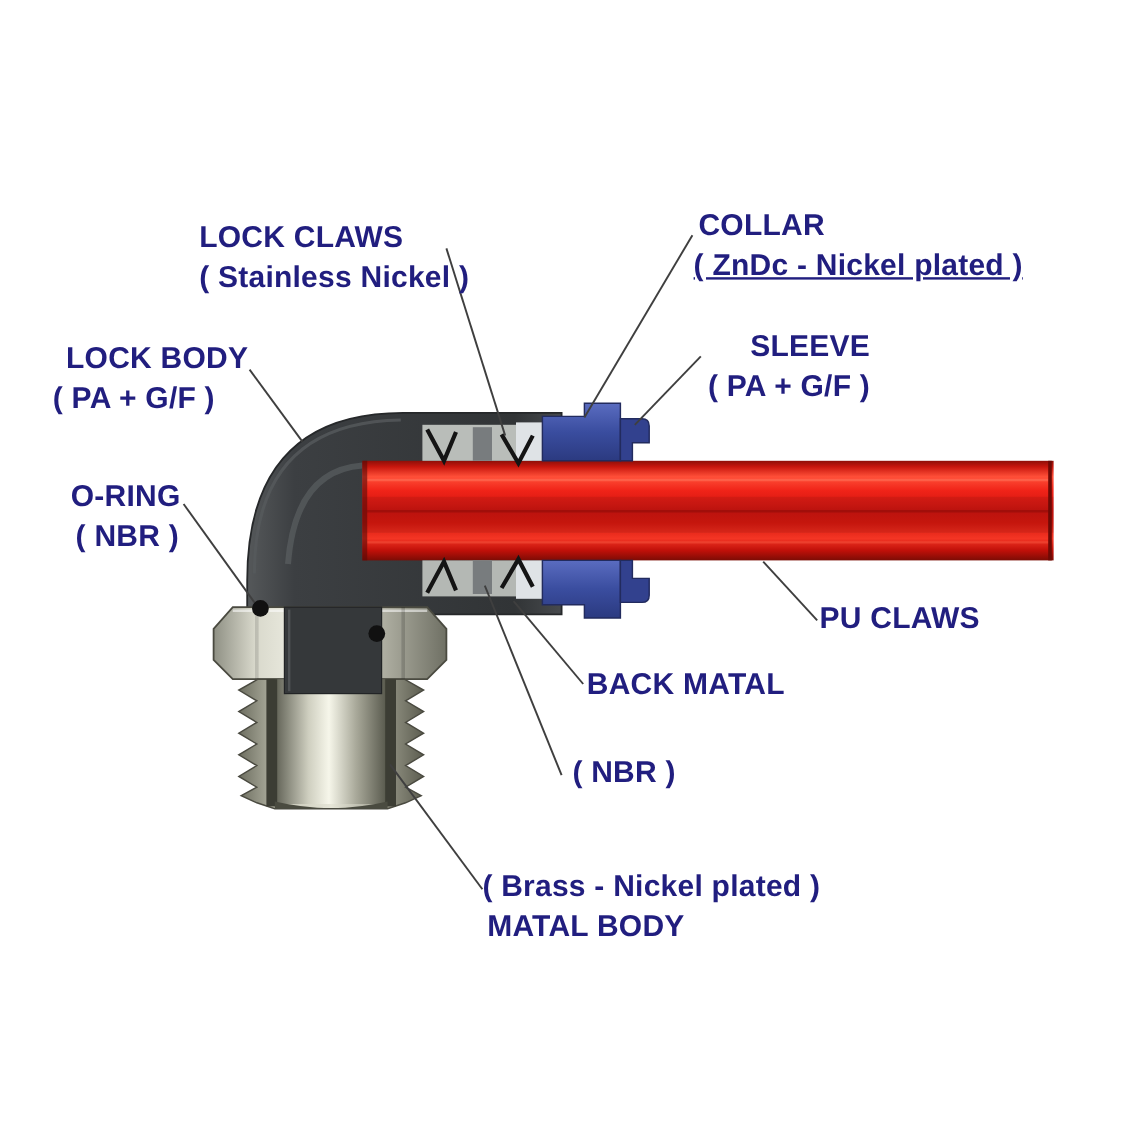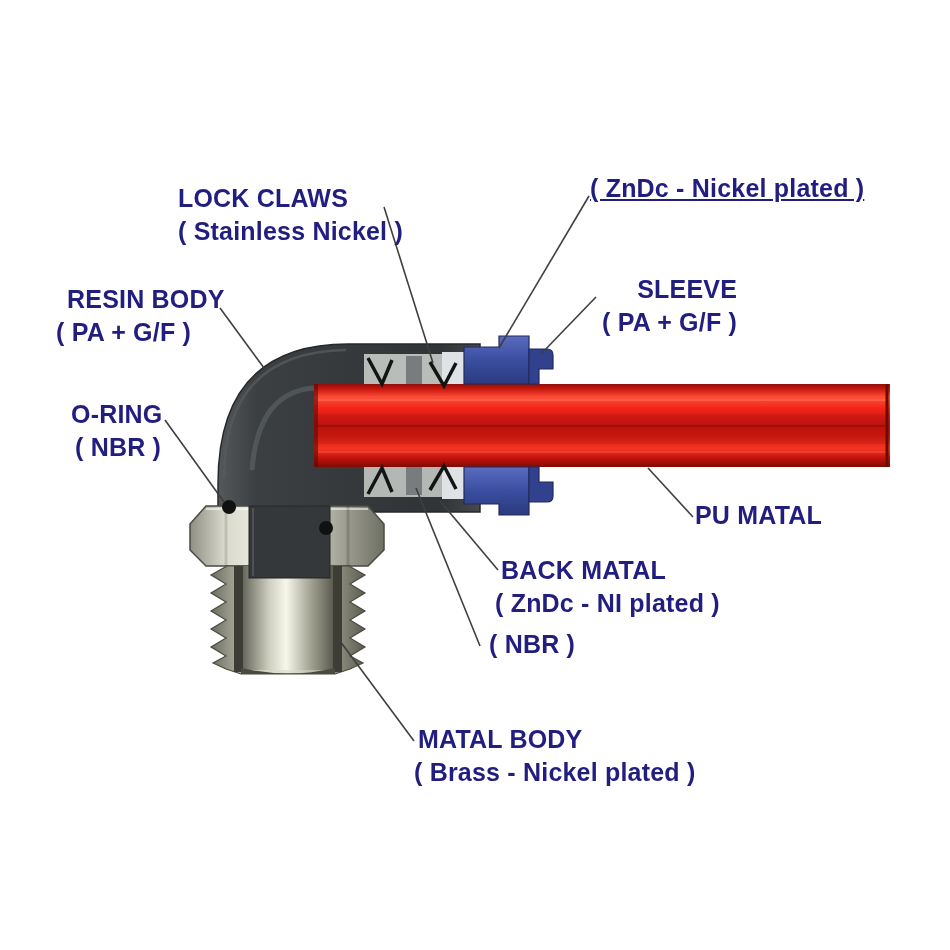--- a/index.html
+++ b/index.html
@@ -1,21 +1,21 @@
 <!DOCTYPE html>
 <html style="--label-color: #211e7f;"><head>
 <meta charset="utf-8">
 <style>
   html,body{margin:0;padding:0;}
   body{
     width:950px;height:950px;position:relative;overflow:hidden;
     background:#ffffff;
     font-family:"Liberation Sans", sans-serif;
   }
-  .stage{position:absolute;left:12px;top:0;width:790px;height:950px;}
+  .stage{position:absolute;left:0;top:0;width:790px;height:950px;}
   svg.diagram{position:absolute;left:0;top:0;}
   .label{
     position:absolute;
     color:var(--label-color,#211e7f);
     font-weight:700;
     font-size:25px;
     line-height:33px;
     white-space:nowrap;
     letter-spacing:0.2px;
   }
@@ -144,49 +144,49 @@
     <line x1="402" y1="741" x2="325" y2="637"></line>
   </g>
 </svg>
 
 <div class="label" style="left:166px;top:182px;">
   <div>LOCK CLAWS</div>
   <div>( Stainless Nickel )</div>
 </div>
 
 <div class="label" style="left:582px;top:172px;">
+  <div>COLLAR</div>
   <div style="margin-left:-4px;text-decoration:underline;">( ZnDc - Nickel plated )</div>
 </div>
 
 <div class="label" style="left:586px;top:273px;text-align:right;">
   <div>SLEEVE</div>
   <div style="margin-left:4px;">( PA + G/F )</div>
 </div>
 
 <div class="label" style="left:55px;top:283px;">
-  <div>RESIN BODY</div>
+  <div>LOCK BODY</div>
   <div style="margin-left:-11px;">( PA + G/F )</div>
 </div>
 
 <div class="label" style="left:59px;top:398px;">
   <div>O-RING</div>
   <div style="margin-left:4px;">( NBR )</div>
 </div>
 
 <div class="label" style="left:683px;top:499px;">
-  <div>PU MATAL</div>
+  <div>PU CLAWS</div>
 </div>
 
 <div class="label" style="left:489px;top:554px;">
   <div>BACK MATAL</div>
-  <div style="margin-left:-6px;">( ZnDc - NI plated )</div>
 </div>
 
 <div class="label" style="left:471px;top:628px;">
   <div style="margin-left:6px;">( NBR )</div>
 </div>
 
 <div class="label" style="left:406px;top:723px;">
+  <div style="margin-left:-4px;">( Brass - Nickel plated )</div>
   <div>MATAL BODY</div>
-  <div style="margin-left:-4px;">( Brass - Nickel plated )</div>
 </div>
 
 </div>
 
 </body></html>

